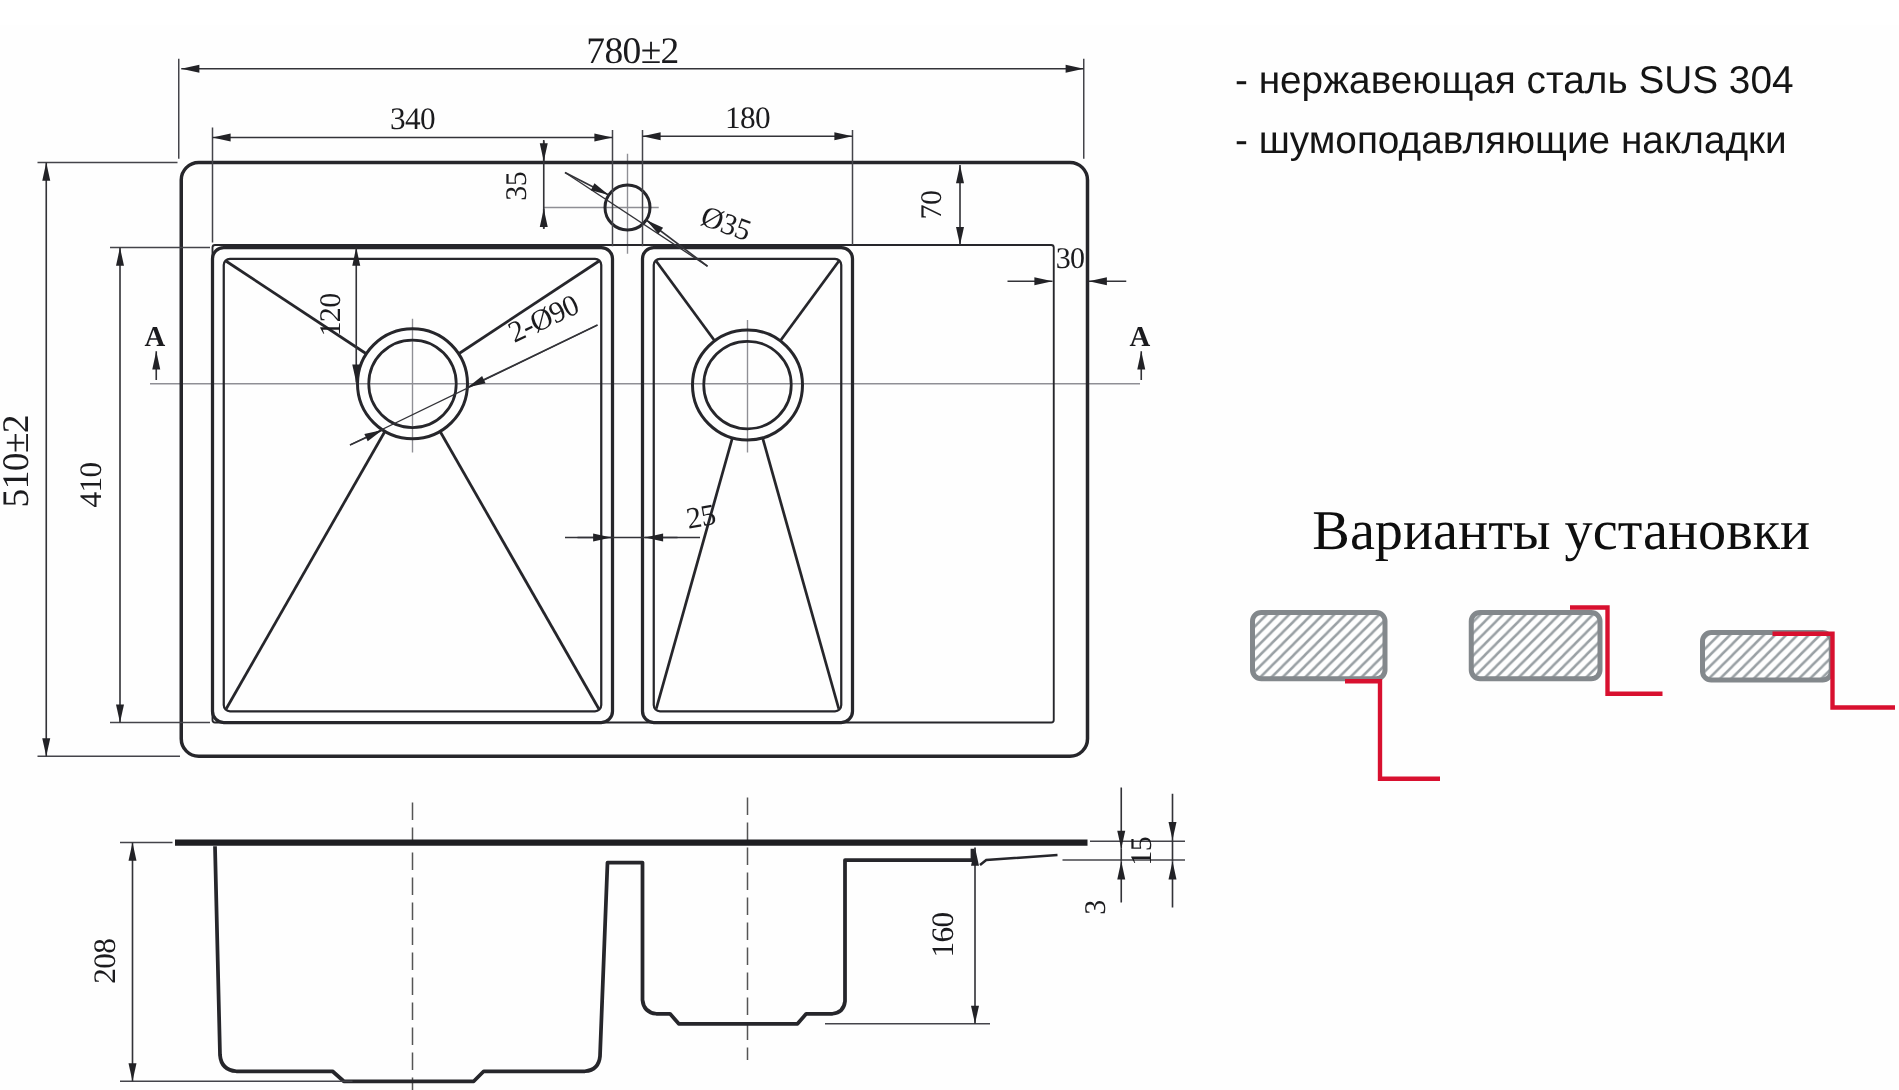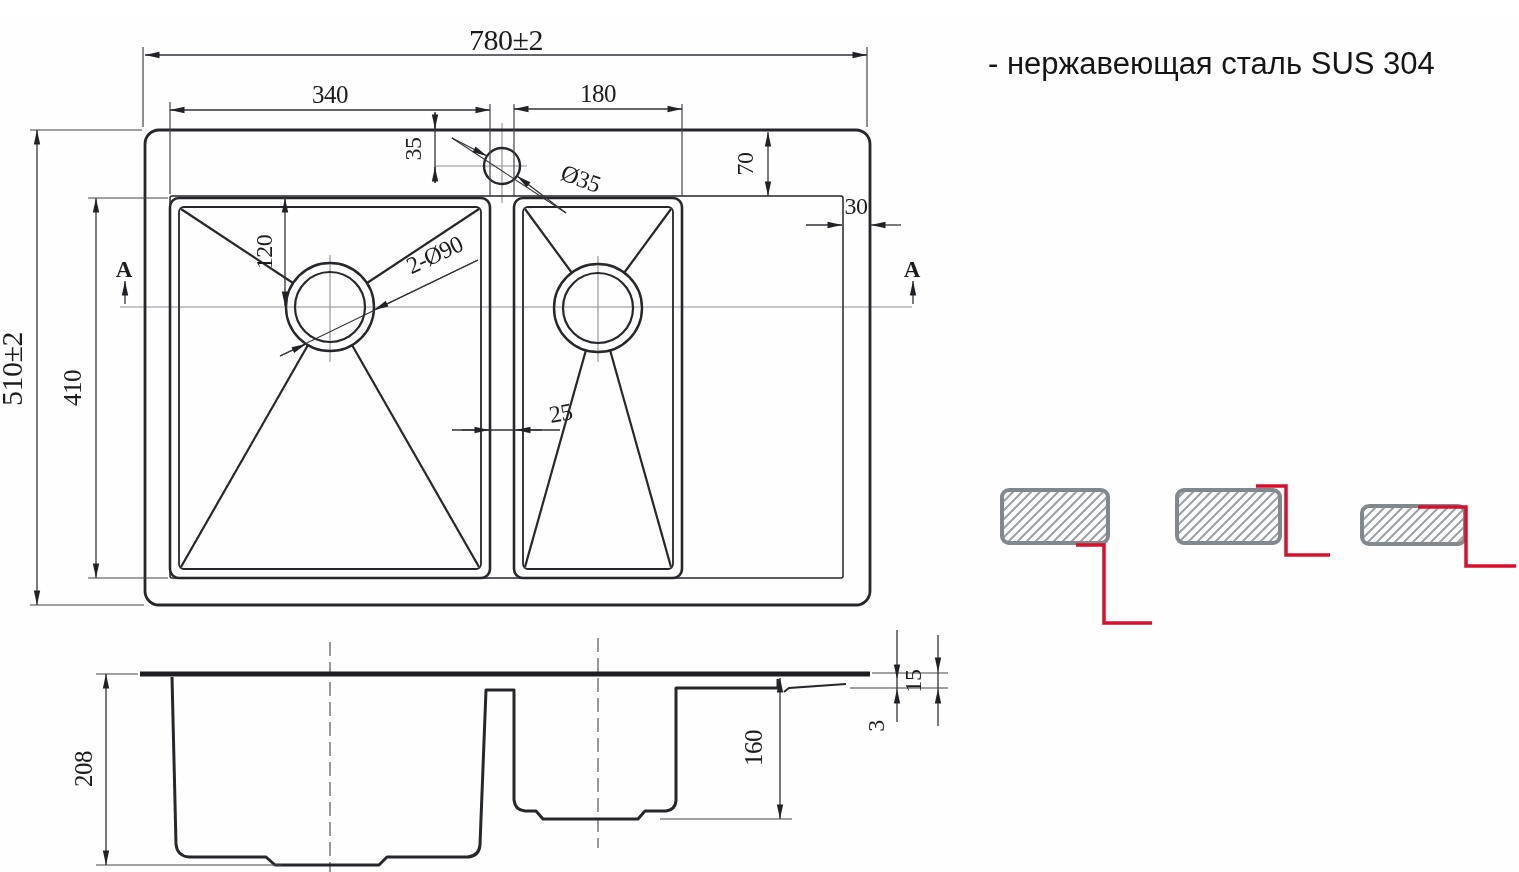--- a/index.html
+++ b/index.html
@@ -182,15 +182,17 @@
     </g>
     <g>
       <rect x="1362" y="486" width="103" height="38" rx="7" fill="url(#hatch)" stroke="#83888c" stroke-width="4"></rect>
       <path class="red" d="M1418,487 H1466 V546 H1516" fill="none" stroke="#d8102f" stroke-width="3.5"></path>
     </g>
   </g>
 </svg>
 
   <div class="specs">
     <div>- нержавеющая сталь SUS 304</div>
+    <div>- шумоподавляющие накладки</div>
   </div>
 
+  <div class="inst-title">Варианты установки</div>
 </div>
 
 </body></html>

